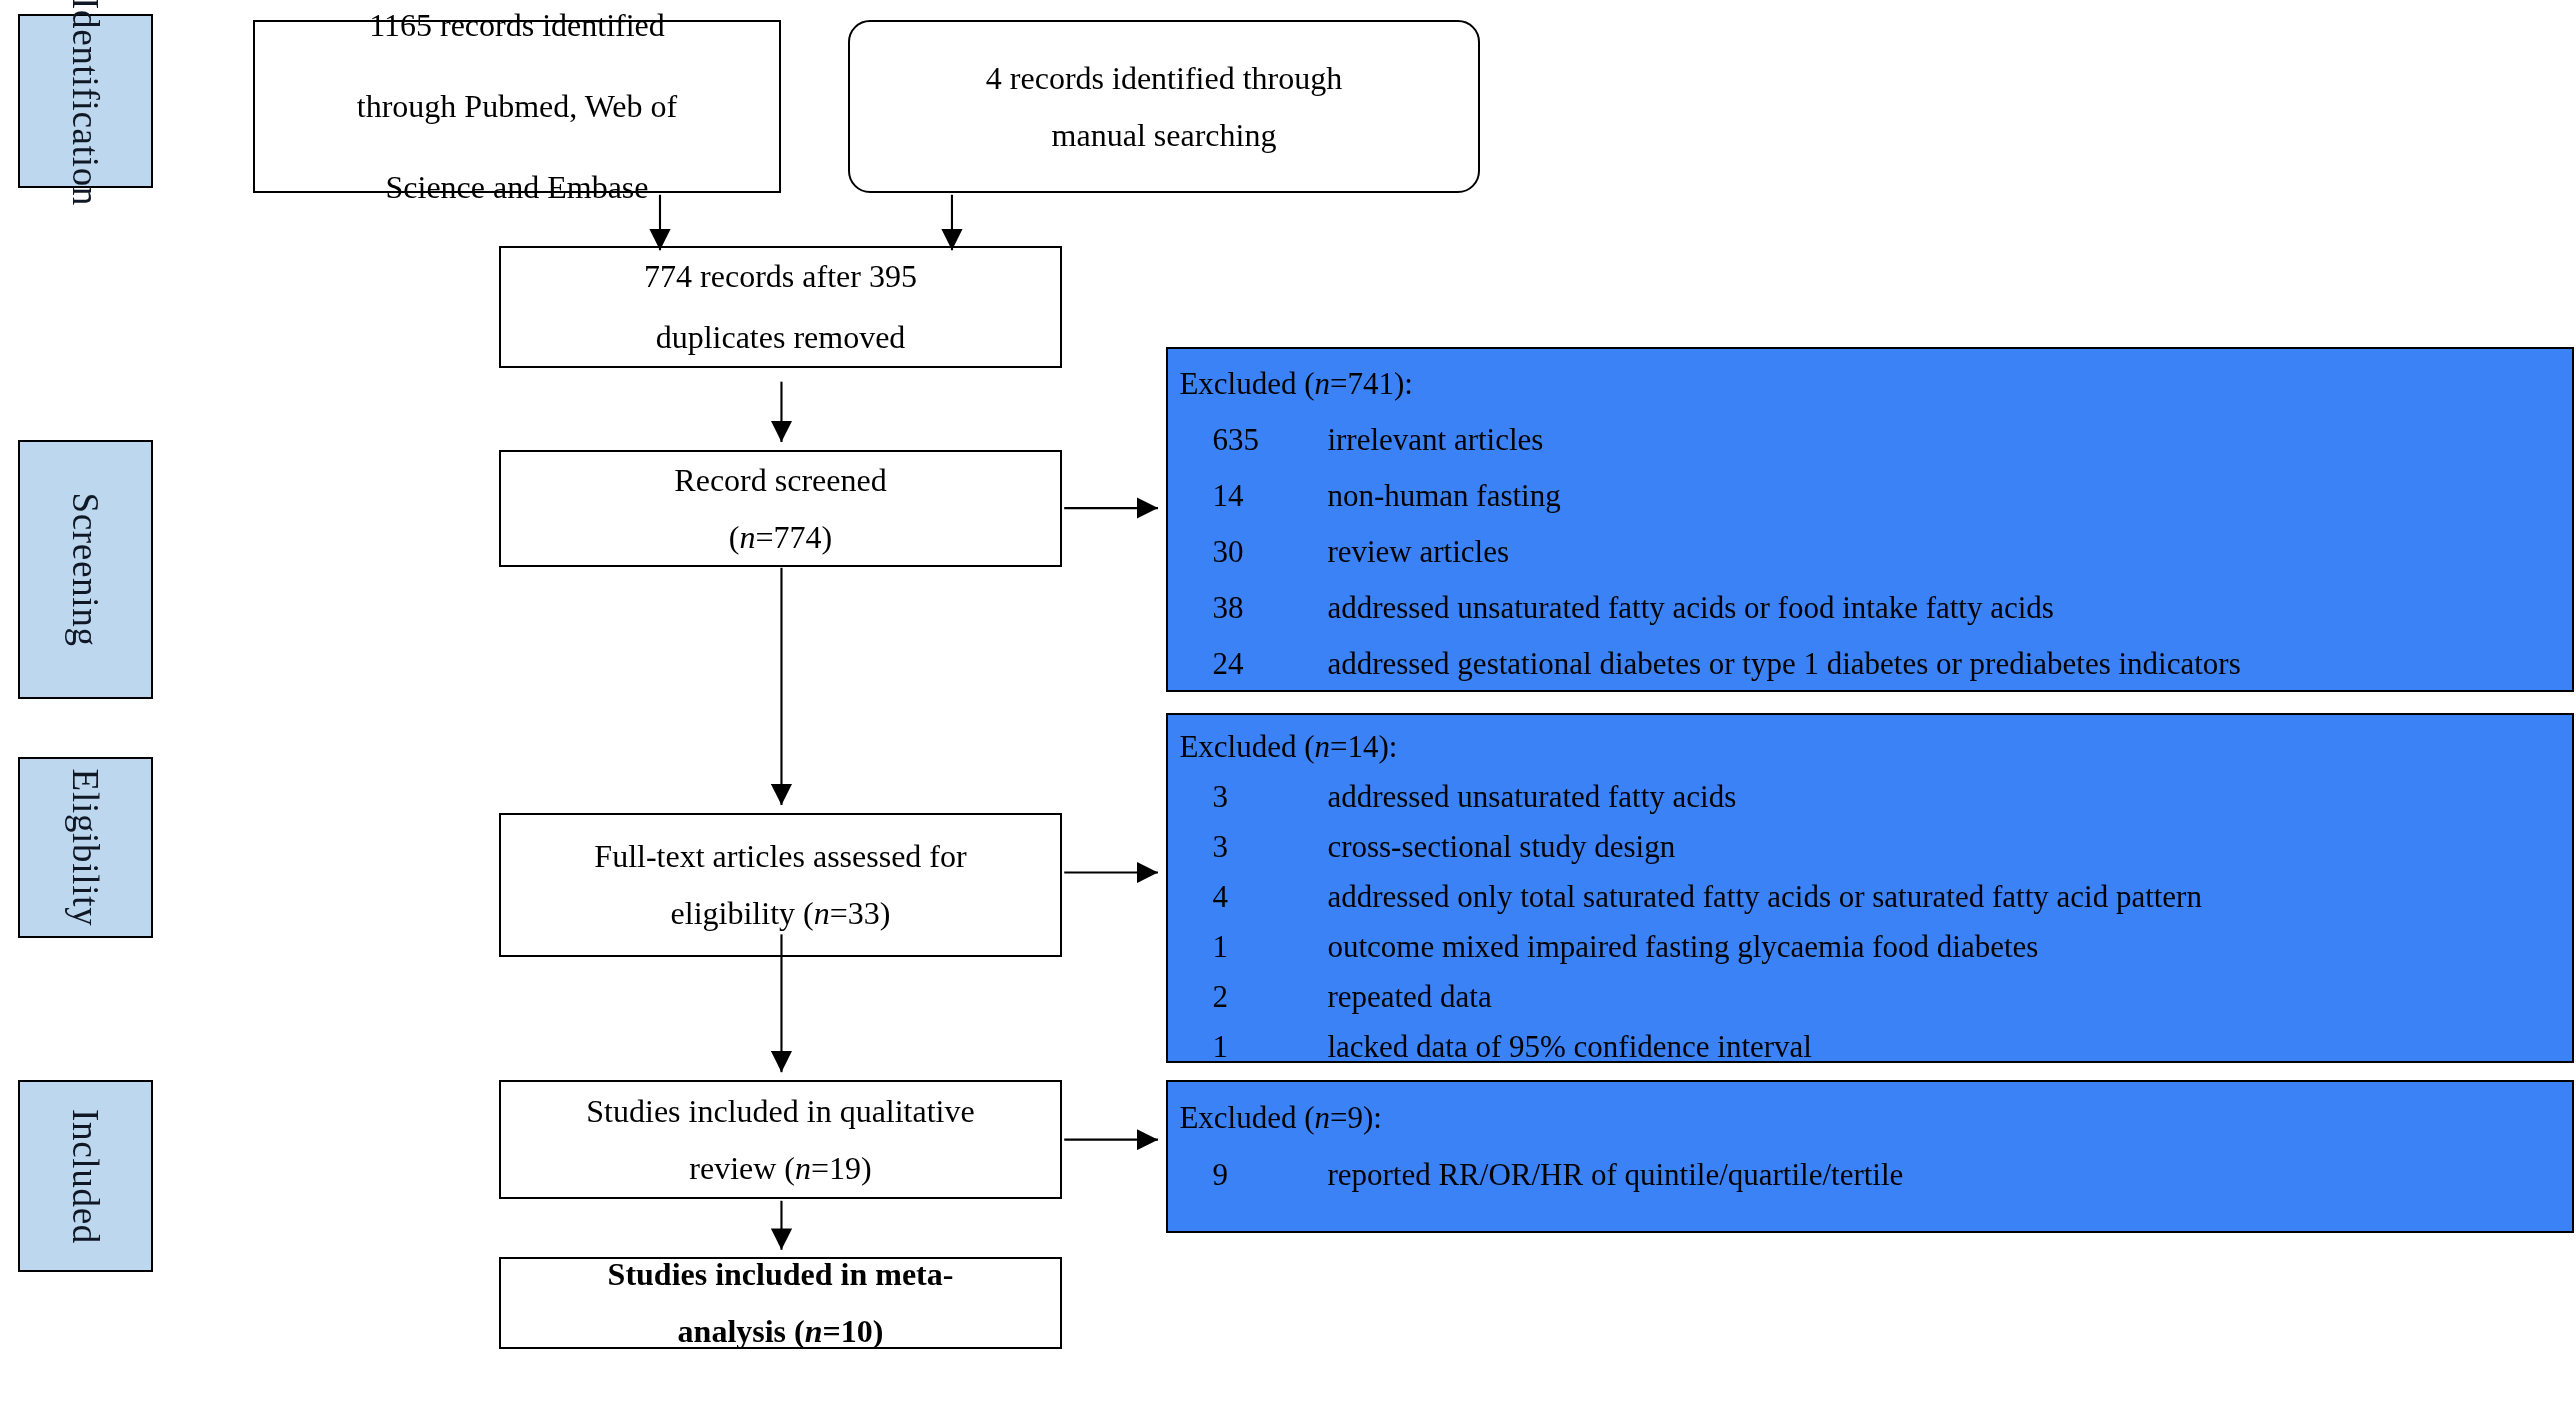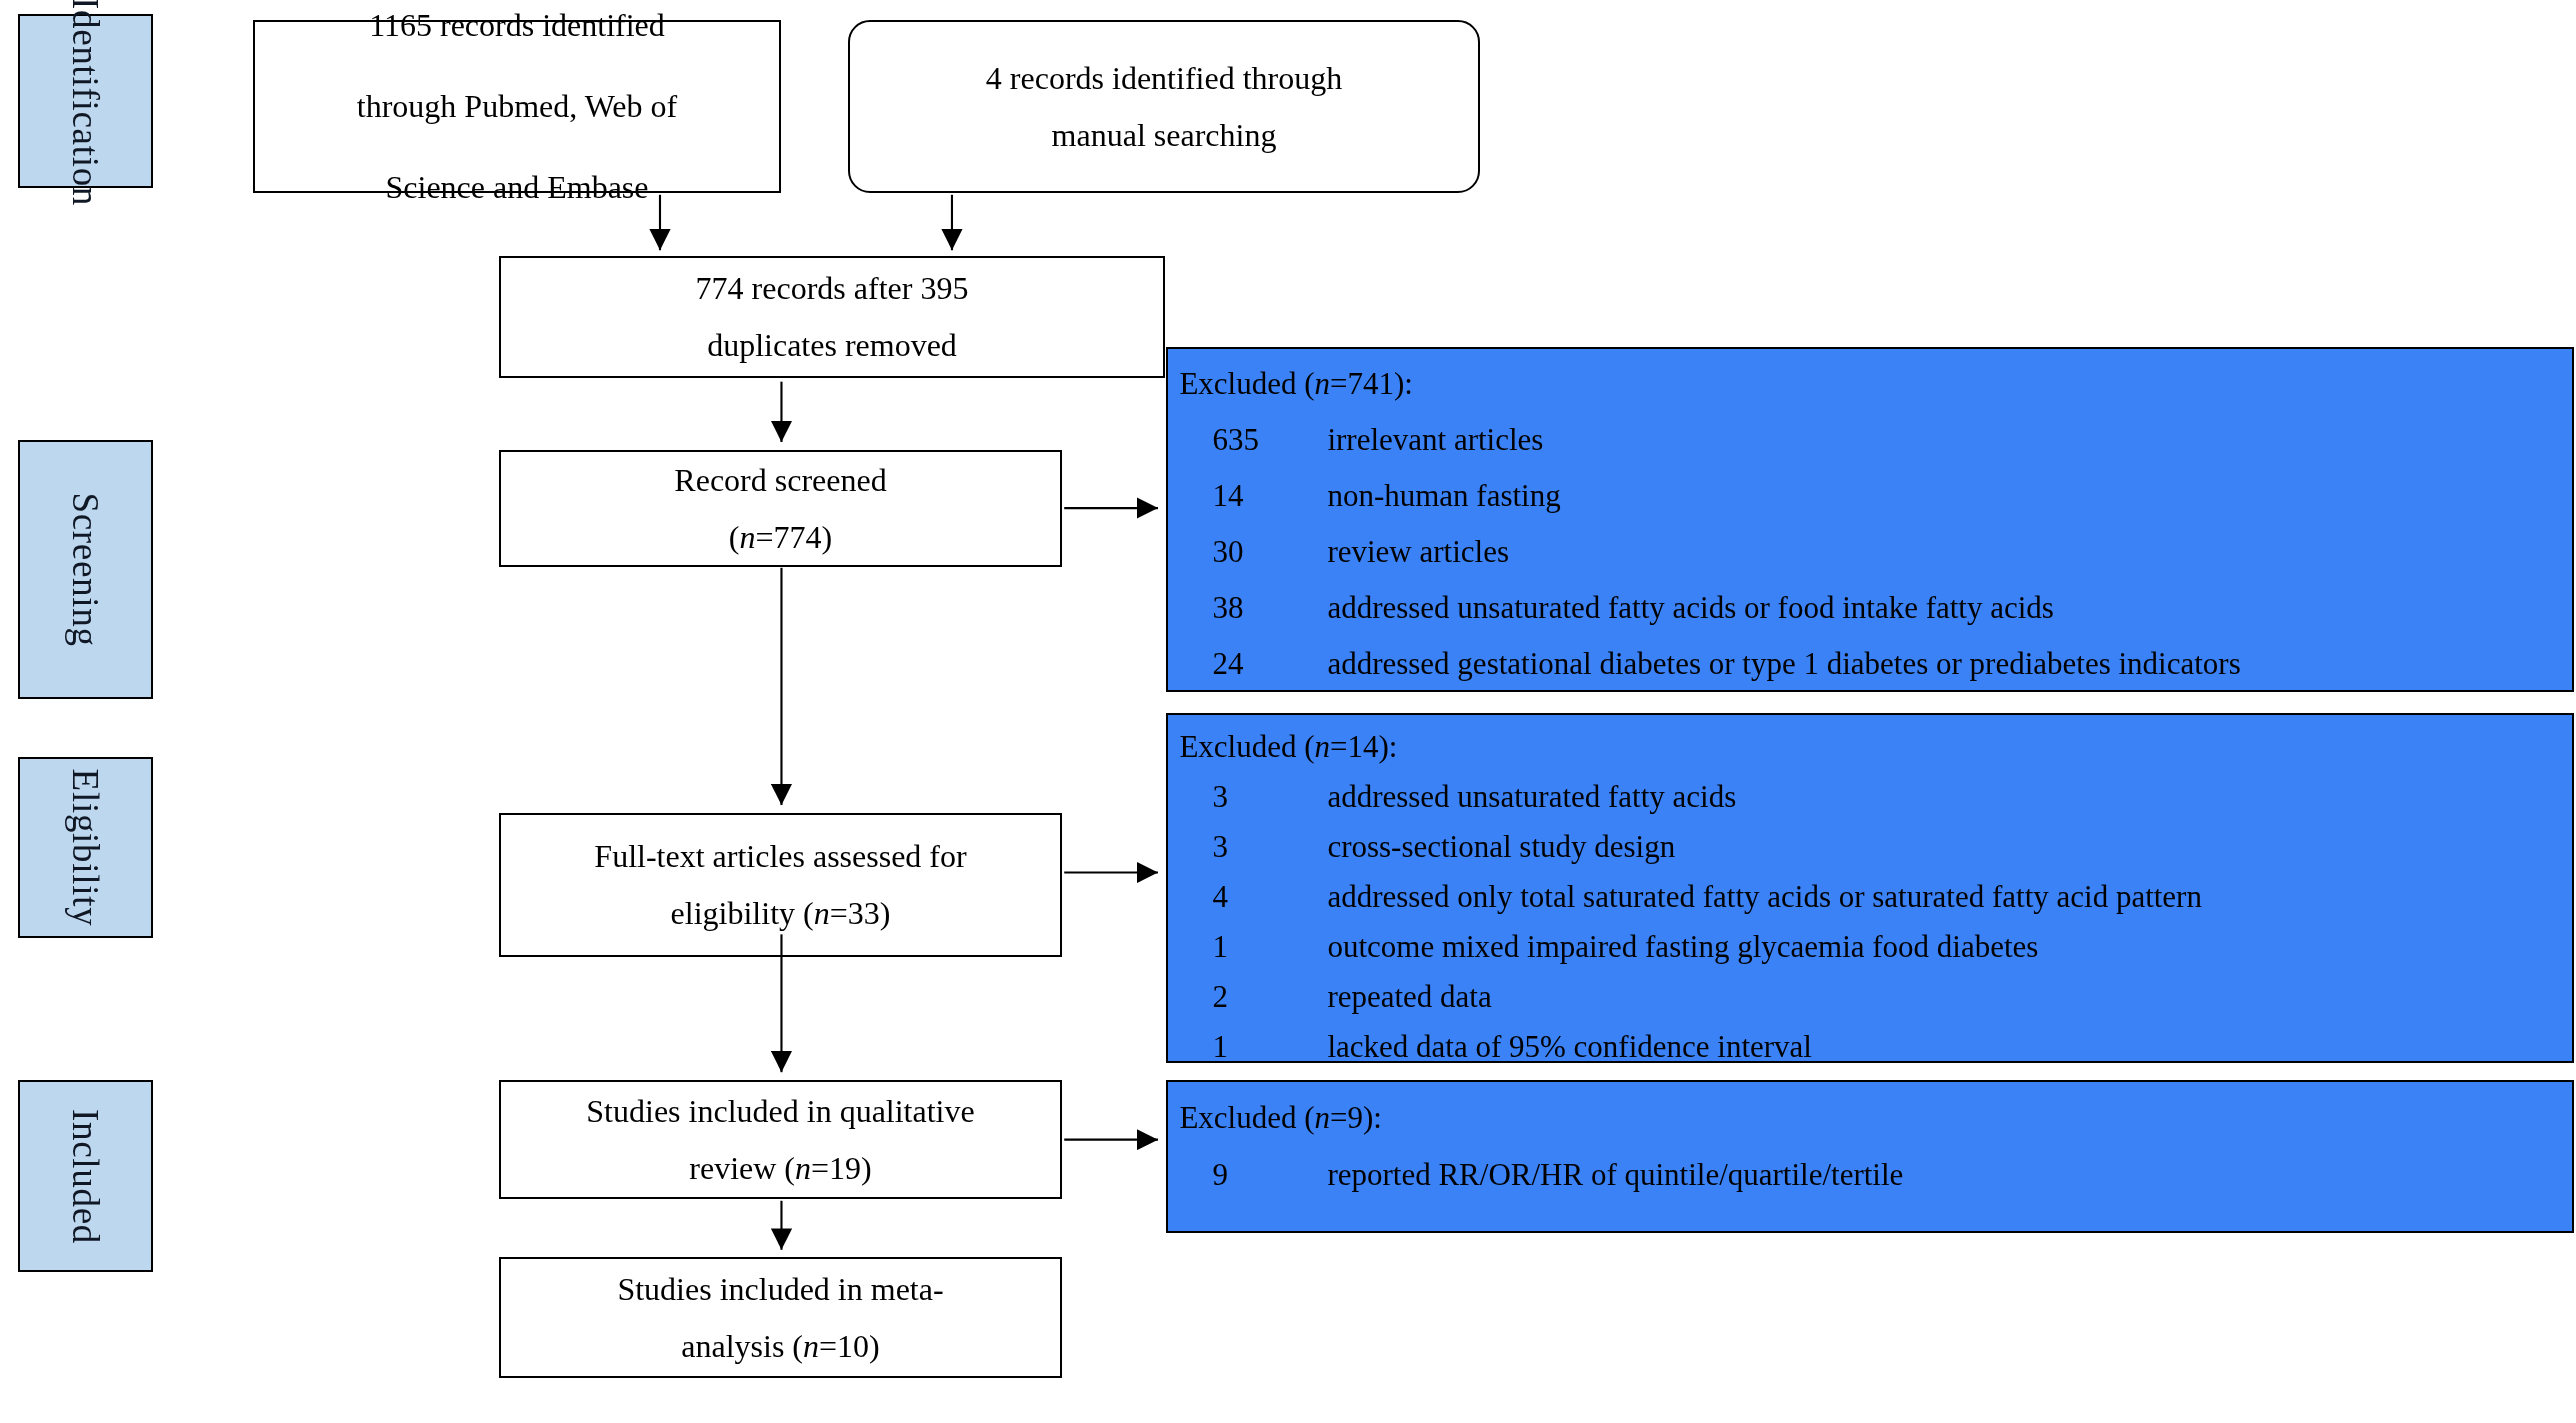--- a/index.html
+++ b/index.html
@@ -79,41 +79,41 @@
   <div class="fbox" style="left:253px;top:20px;width:528px;height:173px;gap:24px;">
     <div class="bl">1165 records identified</div>
     <div class="bl">through Pubmed, Web of</div>
     <div class="bl">Science and Embase</div>
   </div>
   <div class="fbox" style="left:848px;top:20px;width:632px;height:173px;border-radius:22px;">
     <div class="bl">4 records identified through</div>
     <div class="bl">manual searching</div>
   </div>
 
-  <div class="fbox" style="left:499px;top:256px;width:666px;height:122px;">
+  <div class="fbox" style="left:499px;top:246px;width:563px;height:122px;justify-content:space-between;">
     <div class="bl">774 records after 395</div>
     <div class="bl">duplicates removed</div>
   </div>
 
   <div class="fbox" style="left:499px;top:450px;width:563px;height:117px;">
     <div class="bl">Record screened</div>
     <div class="bl">(<i>n</i>=774)</div>
   </div>
 
   <div class="fbox" style="left:499px;top:813px;width:563px;height:144px;">
     <div class="bl">Full-text articles assessed for</div>
     <div class="bl">eligibility (<i>n</i>=33)</div>
   </div>
 
   <div class="fbox" style="left:499px;top:1080px;width:563px;height:119px;">
     <div class="bl">Studies included in qualitative</div>
     <div class="bl">review (<i>n</i>=19)</div>
   </div>
 
-  <div class="fbox" style="left:499px;top:1257px;width:563px;height:121px;">
+  <div class="fbox" style="left:499px;top:1257px;width:563px;height:92px;font-weight:bold;">
     <div class="bl">Studies included in meta-</div>
     <div class="bl">analysis (<i>n</i>=10)</div>
   </div>
 
   <div class="xbox xbox1" style="top:347px;height:345px;">
     <div class="xtitle">Excluded (<i>n</i>=741):</div>
     <div class="xrow">
       <span class="xnum">635</span>
       <span class="xlab">irrelevant articles</span>
     </div>

